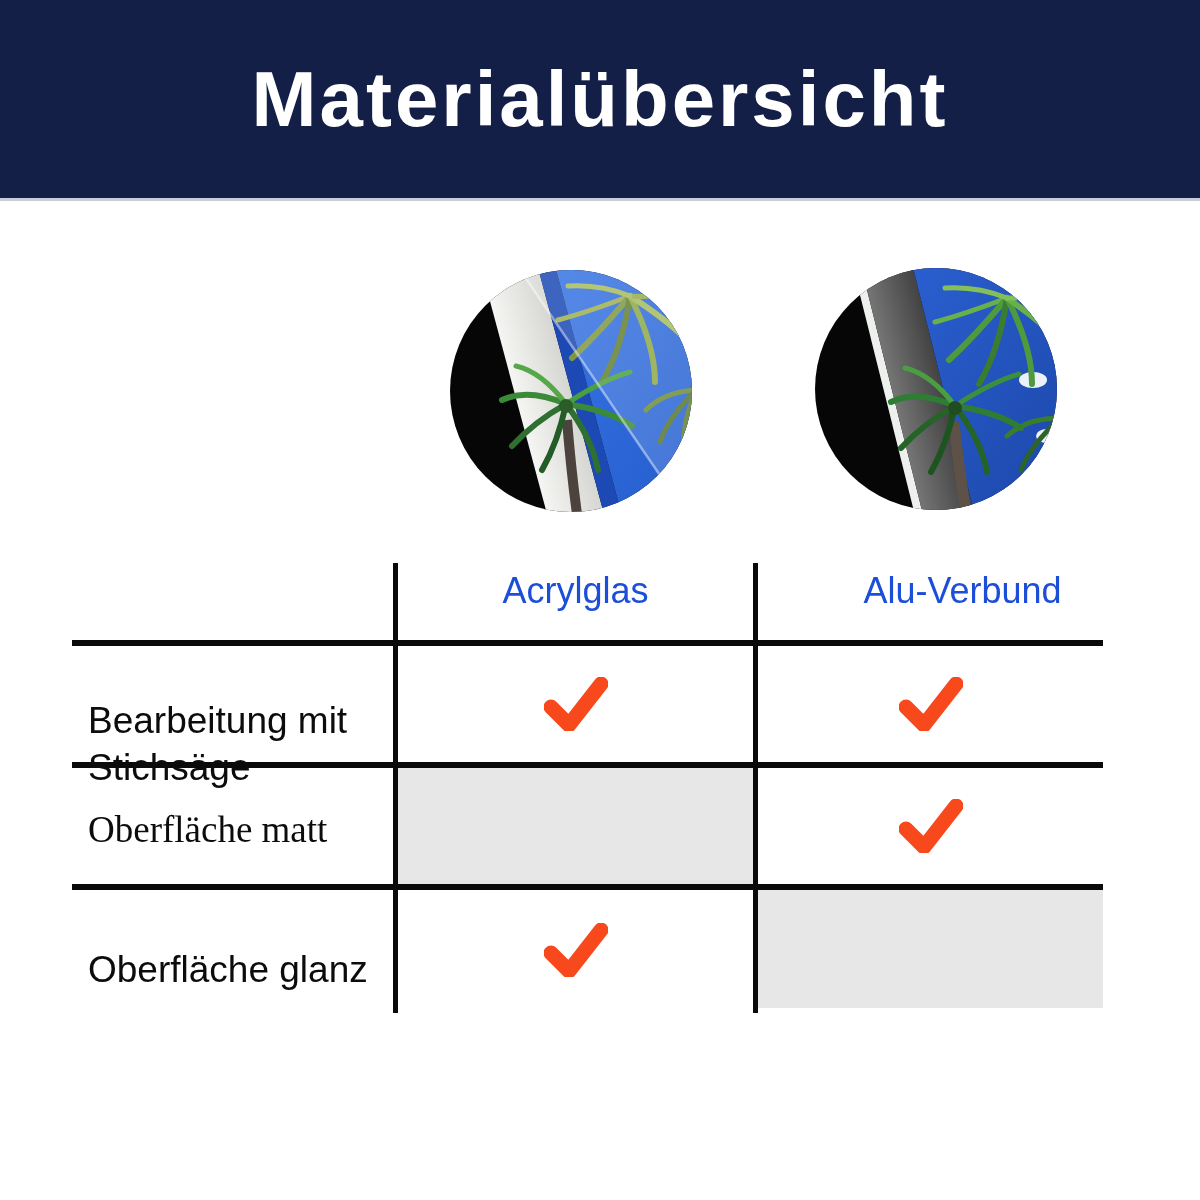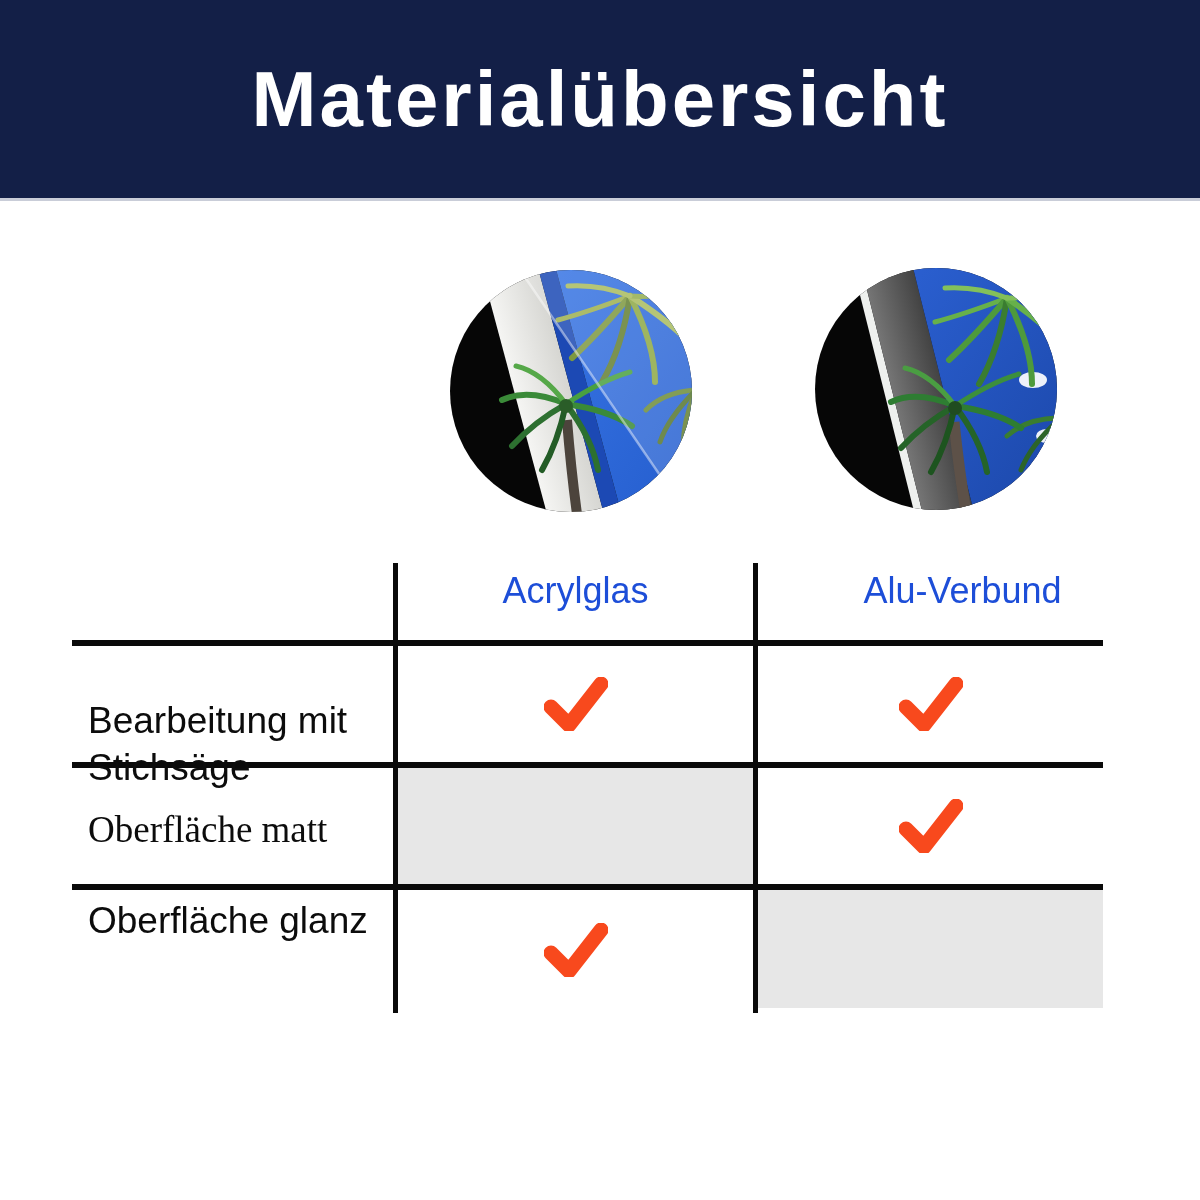--- a/index.html
+++ b/index.html
@@ -24,21 +24,21 @@
   .hl{left:72px;width:1031px;height:6px;}
   .hl1{top:640px;}.hl2{top:762px;}.hl3{top:884px;}
 
   
   .colhead{position:absolute;top:570px;font-size:36px;color:#1d4ed8;text-align:center;}
   .ch1{left:398px;width:355px;}
   .ch2{left:790px;width:345px;}
   .rowlabel{position:absolute;left:88px;font-size:37px;line-height:47px;color:#0c0c0c;}
   .rl1{top:653px;width:330px;margin-top:44px;}
   .rl2{top:806px;font-family:Liberation Serif, serif;}
-  .rl3{top:897px;}
+  .rl3{top:946px;}
 
   
   .cell{position:absolute;display:flex;align-items:center;justify-content:center;}
   .c-r0c0{left:398px;top:646px;width:355px;height:116px;}
   .c-r0c1{left:758px;top:646px;width:345px;height:116px;}
   .c-r1c0{left:398px;top:768px;width:355px;height:116px;}
   .c-r1c1{left:758px;top:768px;width:345px;height:116px;}
   .c-r2c0{left:398px;top:890px;width:355px;height:120px;}
   .c-r2c1{left:758px;top:890px;width:345px;height:118px;}
   .cell svg{display:none;}

